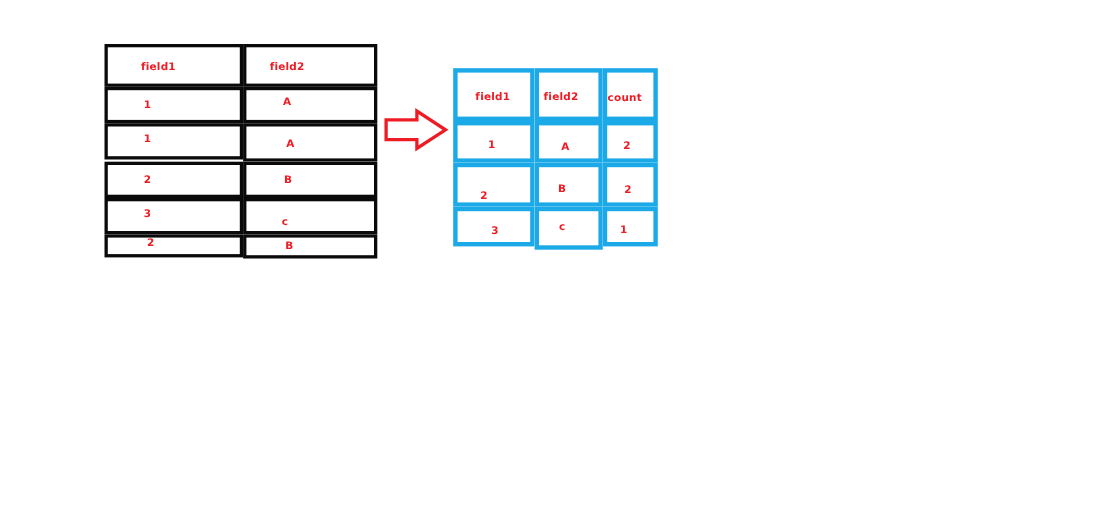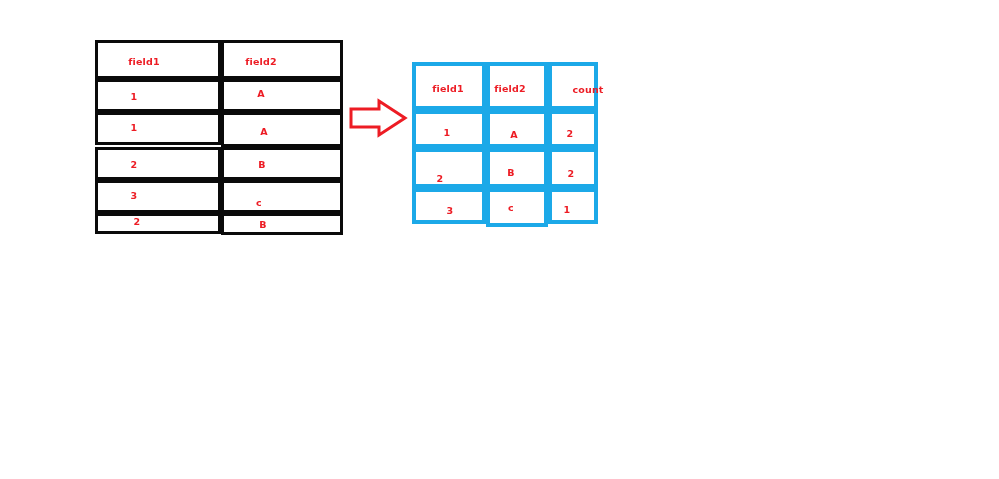--- a/index.html
+++ b/index.html
@@ -113,21 +113,21 @@
 
   <div>
 
     <div class="res-box" style="left:412px; top:62px; width:74px; height:48px;"></div>
     <div class="cell-text hdr" style="left:448px; top:88px;">field1</div>
 
     <div class="res-box" style="left:486px; top:62px; width:62px; height:48px;"></div>
     <div class="cell-text hdr" style="left:510px; top:88px;">field2</div>
 
     <div class="res-box" style="left:548px; top:62px; width:50px; height:48px;"></div>
-    <div class="cell-text hdr" style="left:588px; top:89px;">count</div>
+    <div class="cell-text hdr" style="left:568px; top:89px;">count</div>
 
     <div class="res-box" style="left:412px; top:110px; width:74px; height:38px;"></div>
     <div class="cell-text" style="left:447px; top:132px;">1</div>
 
     <div class="res-box" style="left:486px; top:110px; width:62px; height:38px;"></div>
     <div class="cell-text" style="left:514px; top:134px;">A</div>
 
     <div class="res-box" style="left:548px; top:110px; width:50px; height:38px;"></div>
     <div class="cell-text" style="left:570px; top:133px;">2</div>
 

